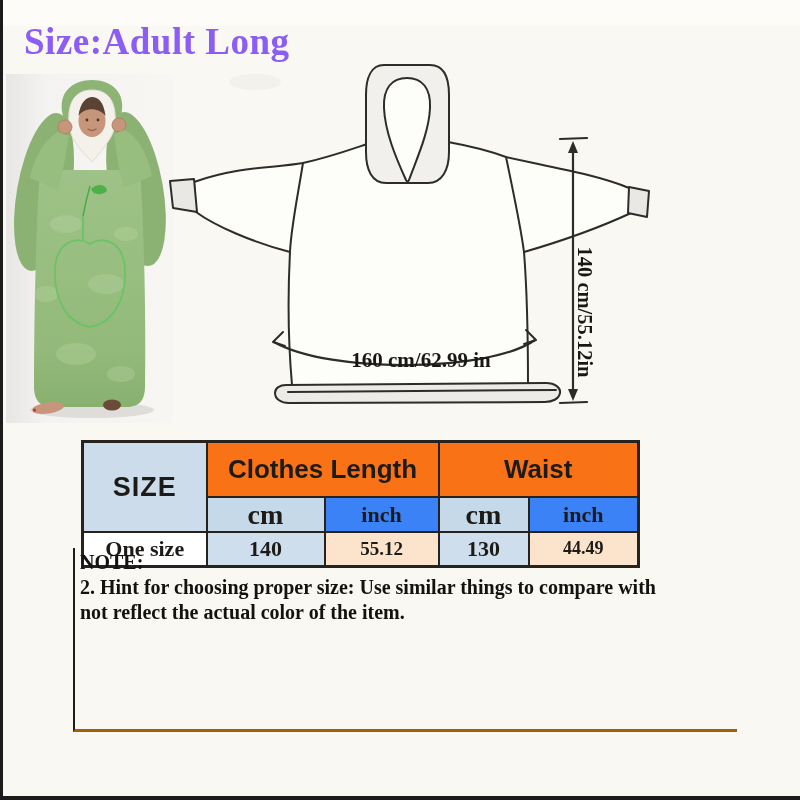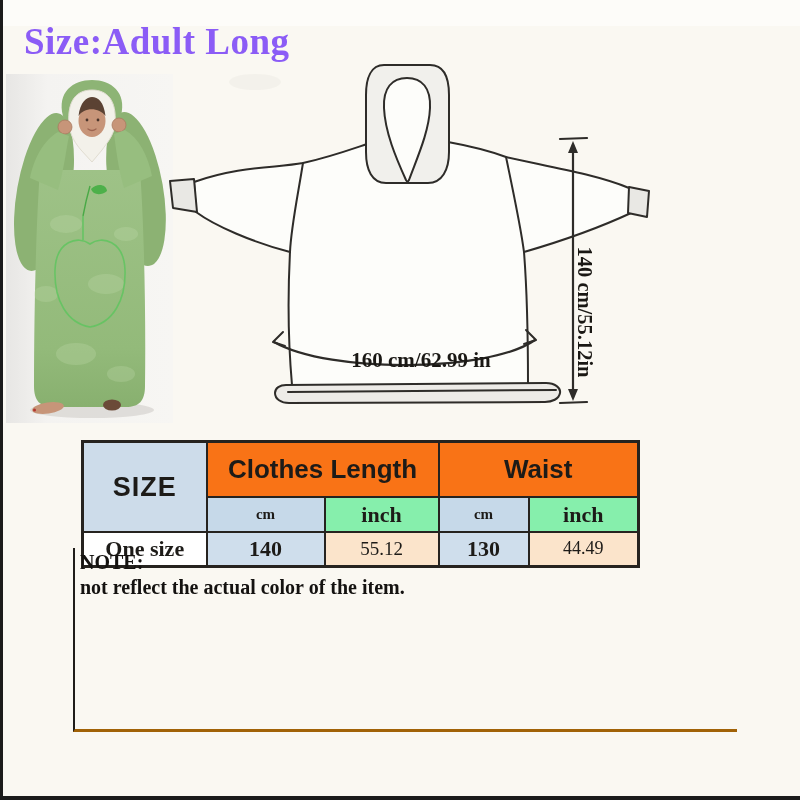--- a/index.html
+++ b/index.html
@@ -26,25 +26,25 @@
   
   .size-table{
     position:absolute;left:81px;top:440px;
     border-collapse:collapse;table-layout:fixed;
     font-family:"Liberation Serif", serif;
   }
   .size-table td{border:2px solid #26231f;text-align:center;vertical-align:middle;padding:0;overflow:hidden;}
   .size-table{border:3px solid #26231f;}
   .cell-size{background:#cddcea;font-family:"Liberation Sans", sans-serif;font-weight:700;font-size:27px;letter-spacing:1px;}
   .cell-group{background:#f97316;font-family:"Liberation Sans", sans-serif;font-weight:700;font-size:26px;}
-  .cell-unit-cm{background:#c6d9e9;font-weight:700;font-size:15px;}
-  .cell-unit-inch{background:#86efac;font-weight:700;font-size:22px;}
+  .cell-unit-cm{background:#c6d9e9;font-weight:700;font-size:28px;}
+  .cell-unit-inch{background:#3b82f6;font-weight:700;font-size:22px;}
   .cell-onesize{background:#ffffff;font-weight:700;font-size:22px;}
   .cell-val-cm{background:#cfdeec;font-weight:700;font-size:22px;}
-  .cell-val-inch{background:#fbe4cb;font-weight:400;font-size:19px;}
+  .cell-val-inch{background:#fbe4cb;font-weight:700;font-size:19px;}
 
   
   .notes{
     position:absolute;left:73px;top:548px;width:664px;height:184px;
     border-left:2.5px solid #1f1d1a;border-bottom:3px solid #a16207;
     padding:2px 0 0 5px;box-sizing:border-box;
     font-weight:700;font-size:20px;line-height:25px;color:#141210;
   }
   .notes div{white-space:nowrap;}
 </style>
@@ -189,16 +189,17 @@
       <td class="cell-val-cm">140</td>
       <td class="cell-val-inch">55.12</td>
       <td class="cell-val-cm">130</td>
       <td class="cell-val-inch" style="font-size:18px">44.49</td>
     </tr>
   </tbody>
 </table>
 
 <div class="notes">
   <div>NOTE:</div>
+  <div>2. Hint for choosing proper size: Use similar things to compare with</div>
   <div>not reflect the actual color of the item.</div>
 </div>
 
 <div class="edge-bottom"></div>
 
 </body></html>

